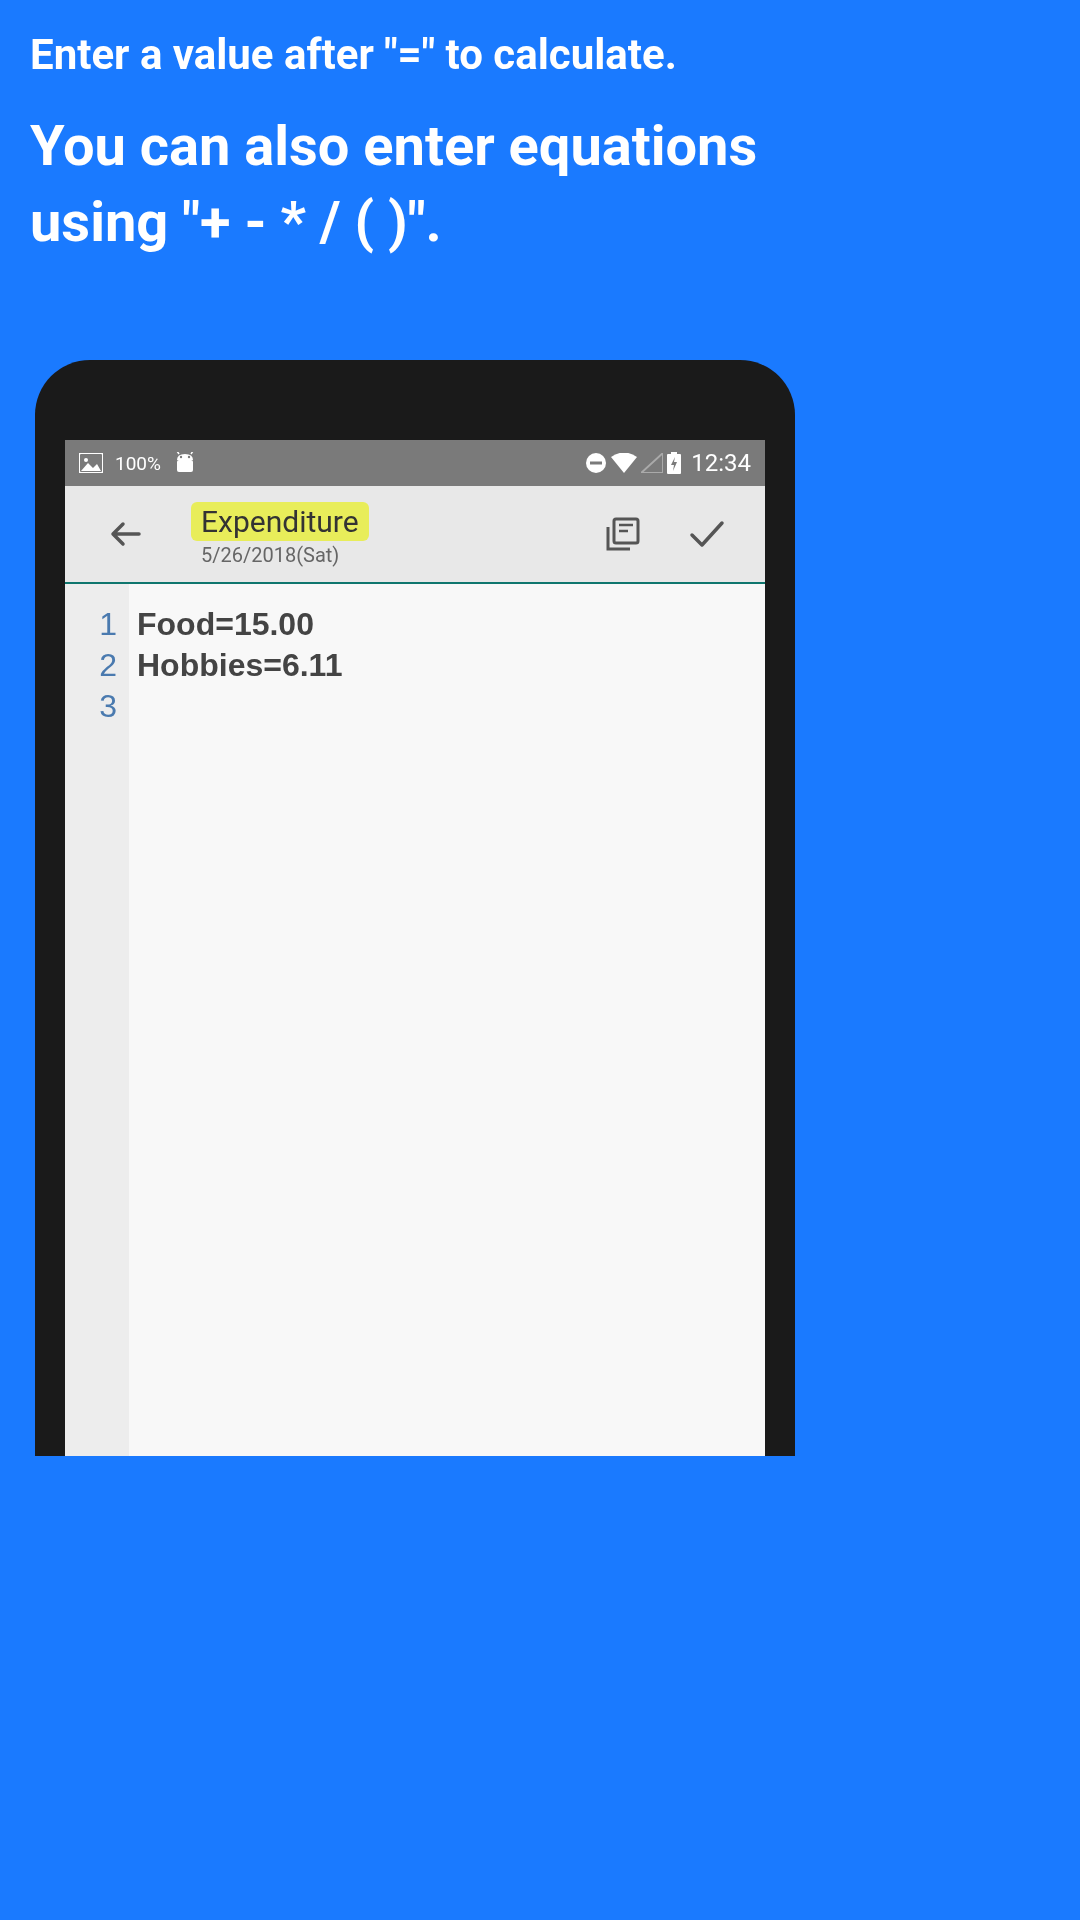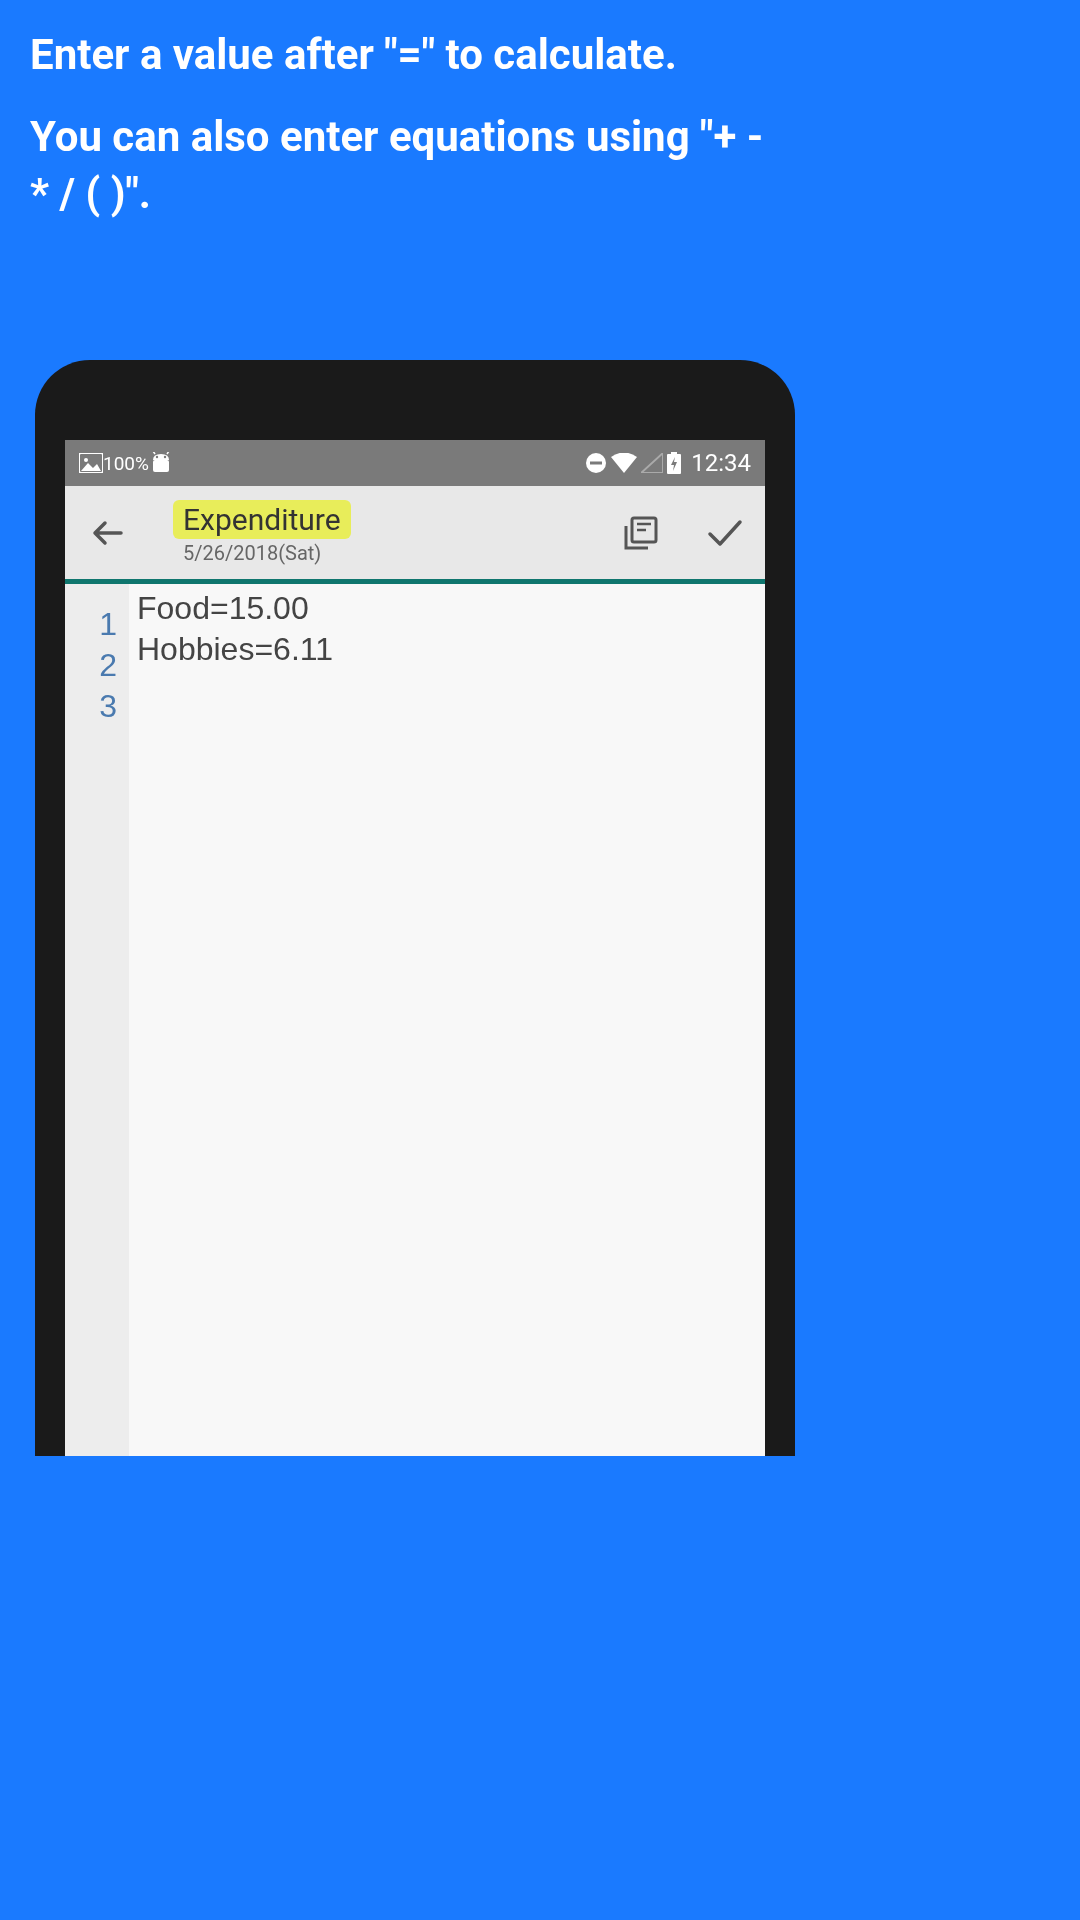--- a/index.html
+++ b/index.html
@@ -22,21 +22,21 @@
       color: white;
     }
     
     .instruction-line-1 {
       font-size: 42px;
       font-weight: bold;
       margin-bottom: 30px;
     }
     
     .instruction-line-2 {
-      font-size: 42px;
+      font-size: 56px;
       font-weight: bold;
       line-height: 1.35;
     }
     
     .phone-frame {
       position: absolute;
       top: 360px;
       left: 35px;
       width: 760px;
       height: 1200px;
@@ -59,41 +59,42 @@
       align-items: center;
       justify-content: space-between;
       padding: 0 14px;
       color: white;
       font-size: 22px;
     }
     
     .status-left {
       display: flex;
       align-items: center;
+      gap: 12px;
       justify-content: flex-end;
     }
     
     .status-right {
       display: flex;
       align-items: center;
       gap: 4px;
     }
     
     .status-time {
       font-size: 24px;
       margin-left: 6px;
     }
     
     .app-toolbar {
       height: 98px;
       background: #e8e8e8;
       display: flex;
       align-items: center;
-      padding: 0 18px;
-      border-bottom: 5px solid #0f766e;
+      padding: 0 36px;
+      border-bottom: 2px solid #0f766e;
     }
     
     .back-arrow {
       width: 50px;
       height: 50px;
       display: flex;
       align-items: center;
       justify-content: center;
       cursor: pointer;
     }
@@ -150,22 +151,23 @@
     
     .line-number {
       font-size: 32px;
       color: #4a7aaf;
       line-height: 1.28;
       font-family: 'Segoe UI', sans-serif;
     }
     
     .editor-content {
       flex: 1;
-      padding-top: 4px;
+      padding-top: 20px;
       padding-left: 8px;
+      font-weight: bold;
     }
     
     .editor-line {
       font-size: 32px;
       color: #444;
       line-height: 1.28;
       font-family: 'Segoe UI', sans-serif;
     }
 
     svg {

